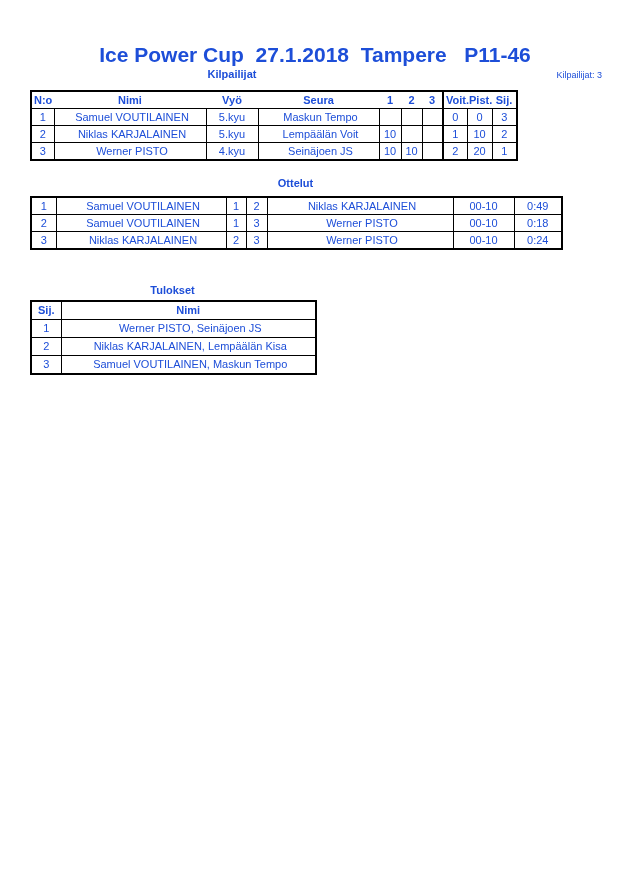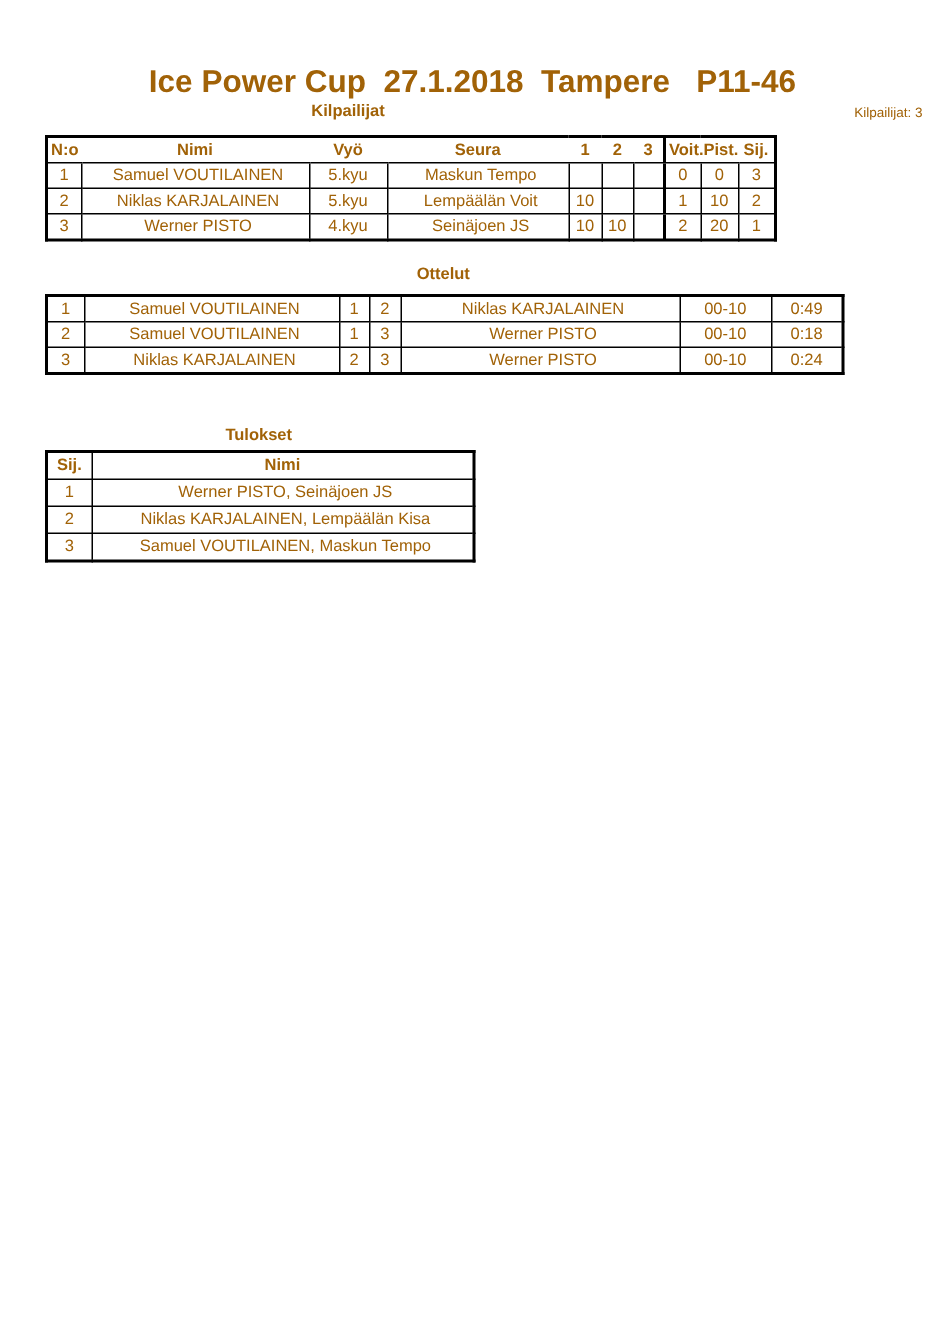--- a/index.html
+++ b/index.html
@@ -2,21 +2,21 @@
 <html><head>
 <meta charset="utf-8">
 <style>
   html, body { margin: 0; padding: 0; }
   .page {
     position: relative;
     width: 630px;
     height: 891px;
     background: #ffffff;
     font-family: "Liberation Sans", sans-serif;
-    color: #a16207;
+    color: #1d4ed8;
     overflow: hidden;
   }
   .main-title {
     position: absolute;
     top: 43px;
     left: 0;
     width: 100%;
     text-align: center;
     font-size: 21px;
     font-weight: bold;
@@ -29,21 +29,21 @@
     font-weight: bold;
     text-align: center;
     white-space: pre;
   }
   #competitors-title { top: 68px;  left: 30px; width: 404px; }
   #matches-title     { top: 177px; left: 30px; width: 531px; }
   #results-title     { top: 284px; left: 30px; width: 285px; }
   .count-label {
     position: absolute;
     top: 70px;
-    right: 15px;
+    right: 28px;
     font-size: 9px;
     white-space: pre;
   }
   table {
     position: absolute;
     border-collapse: collapse;
     table-layout: fixed;
     background: #ffffff;
     border: 2px solid #000000;
   }

